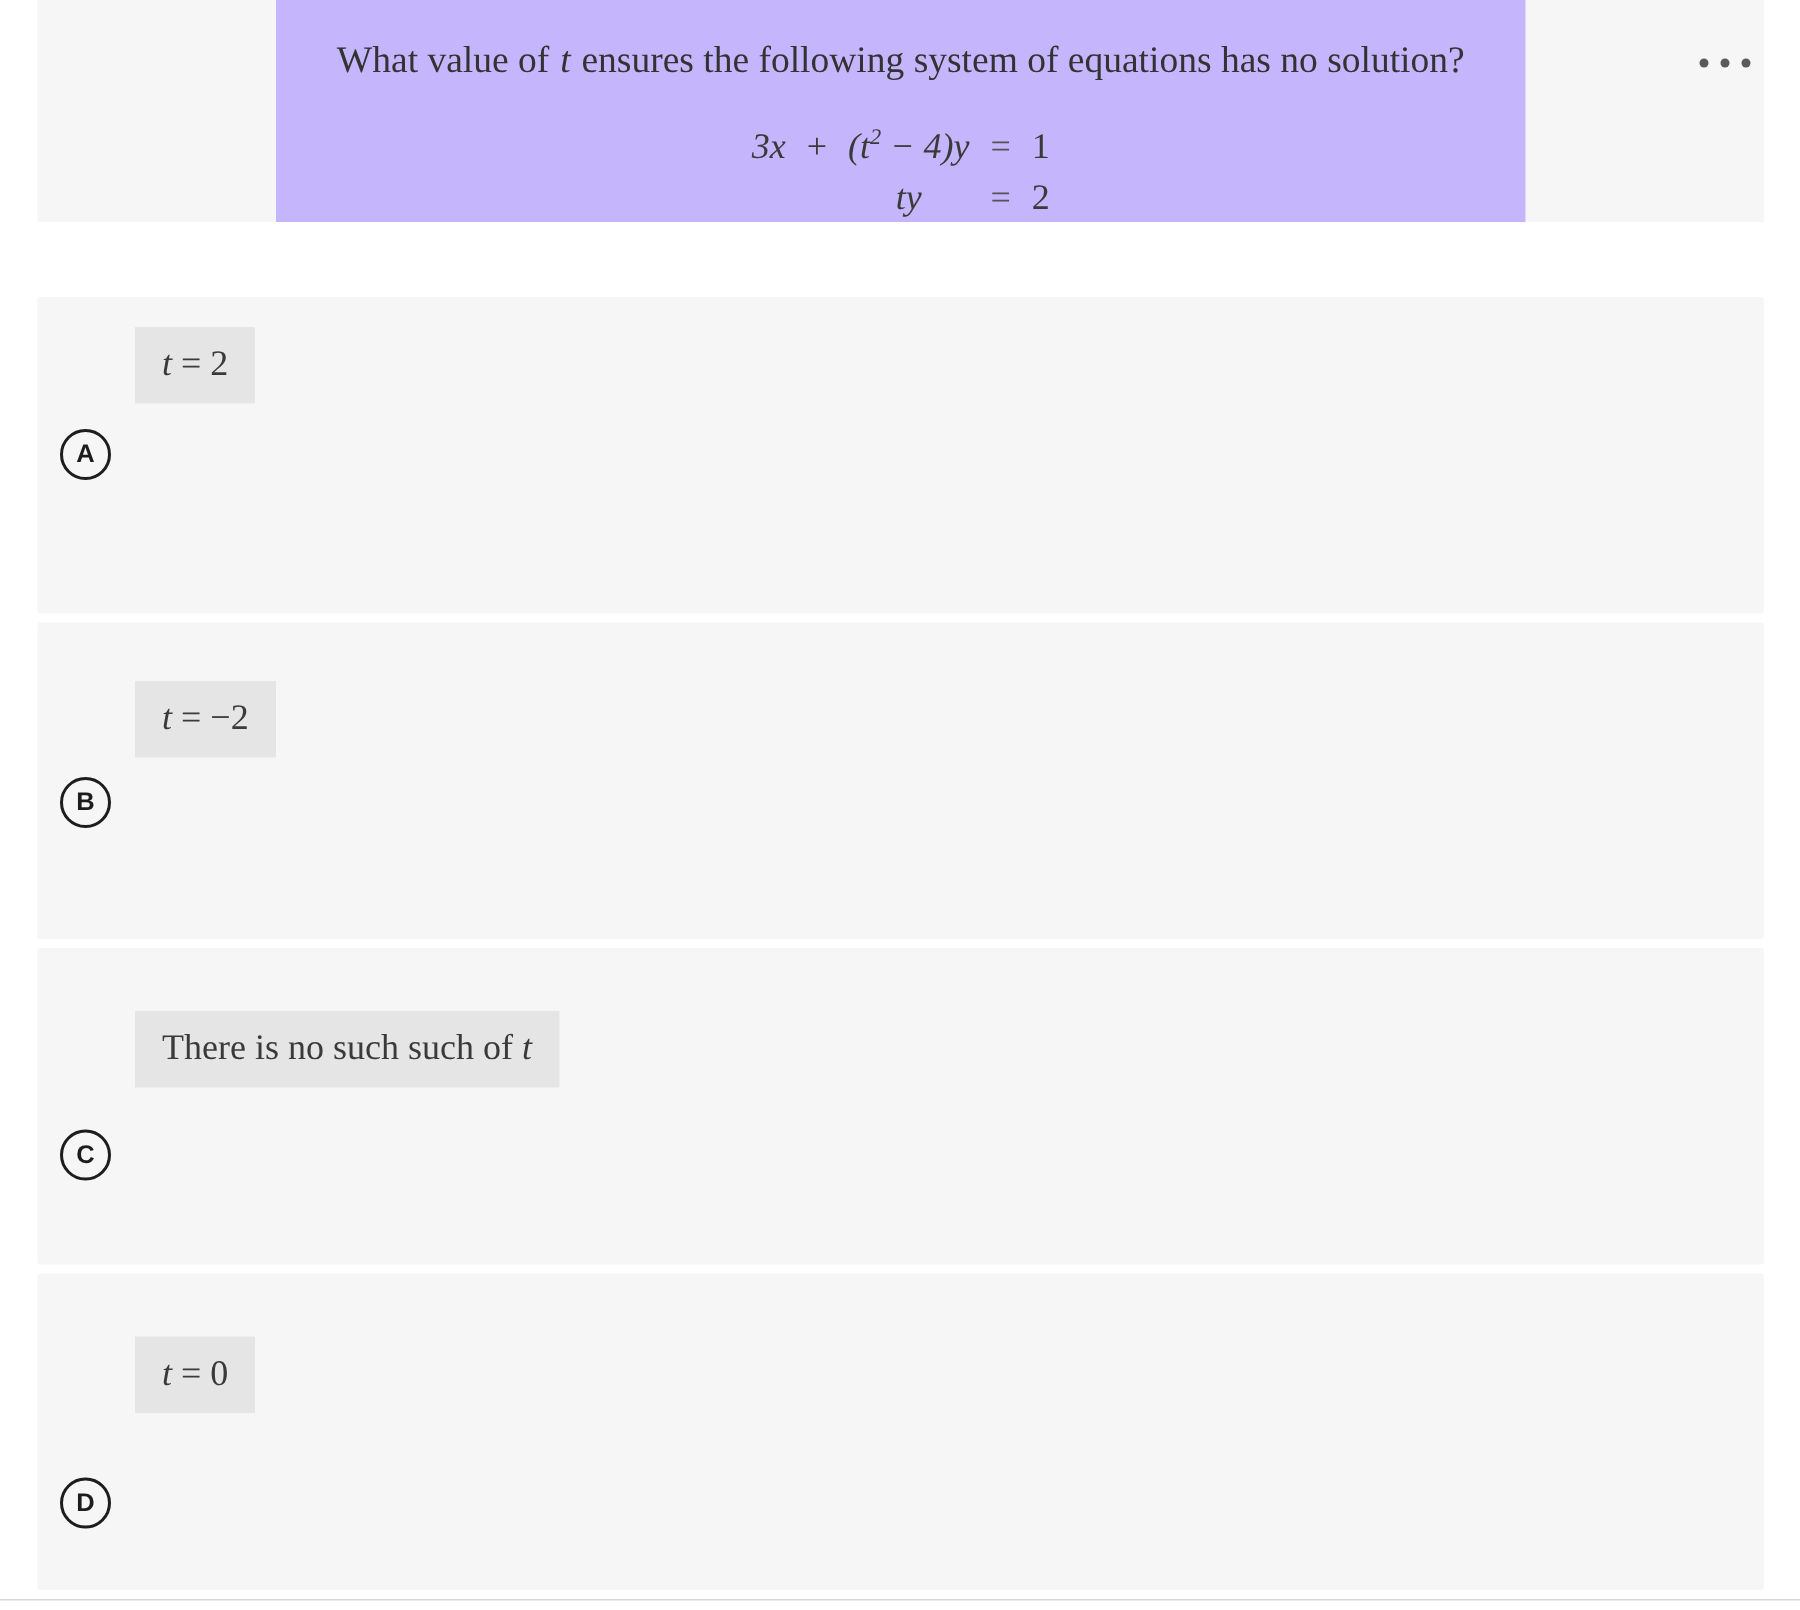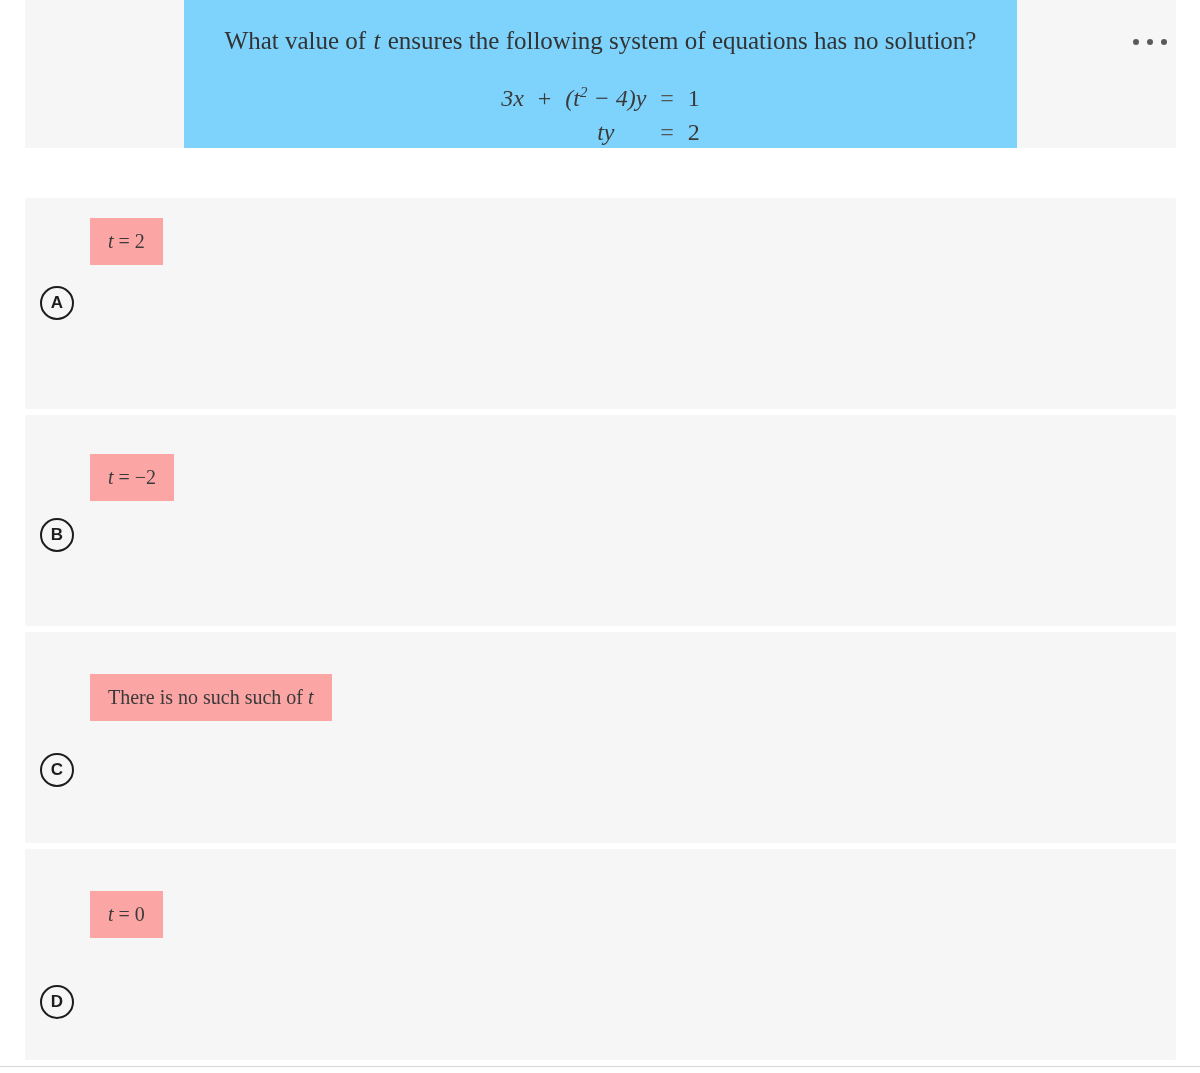--- a/index.html
+++ b/index.html
@@ -41,21 +41,21 @@
     width: 159px;
     height: 148px;
     background: #f6f6f6;
   }
   .question-stem {
     position: absolute;
     left: 184px;
     top: 0;
     width: 833px;
     height: 148px;
-    background: #7dd3fc;
+    background: #c4b5fd;
   }
   .stem-text {
     position: absolute;
     left: 0;
     top: 0;
     width: 833px;
     text-align: center;
     font-size: 25px;
     line-height: 1.25;
     padding-top: 25px;
@@ -153,24 +153,24 @@
     font-weight: bold;
     font-size: 17px;
     color: #1d1d1d;
     background: transparent;
     cursor: pointer;
     z-index: 3;
   }
   .option-content {
     position: absolute;
     left: 90px;
-    background: #fca5a5;
+    background: #e5e5e5;
     display: inline-block;
     padding: 12px 18px;
-    font-size: 20px;
+    font-size: 24px;
     color: #3a3a3a;
     white-space: nowrap;
     z-index: 2;
   }
   .option-content .it { font-style: italic; }
 
   
   .row-a .option-panel   { height: 211px; }
   .row-a .option-content { top: 20px; }
   .row-a .option-badge   { top: 88px; }

